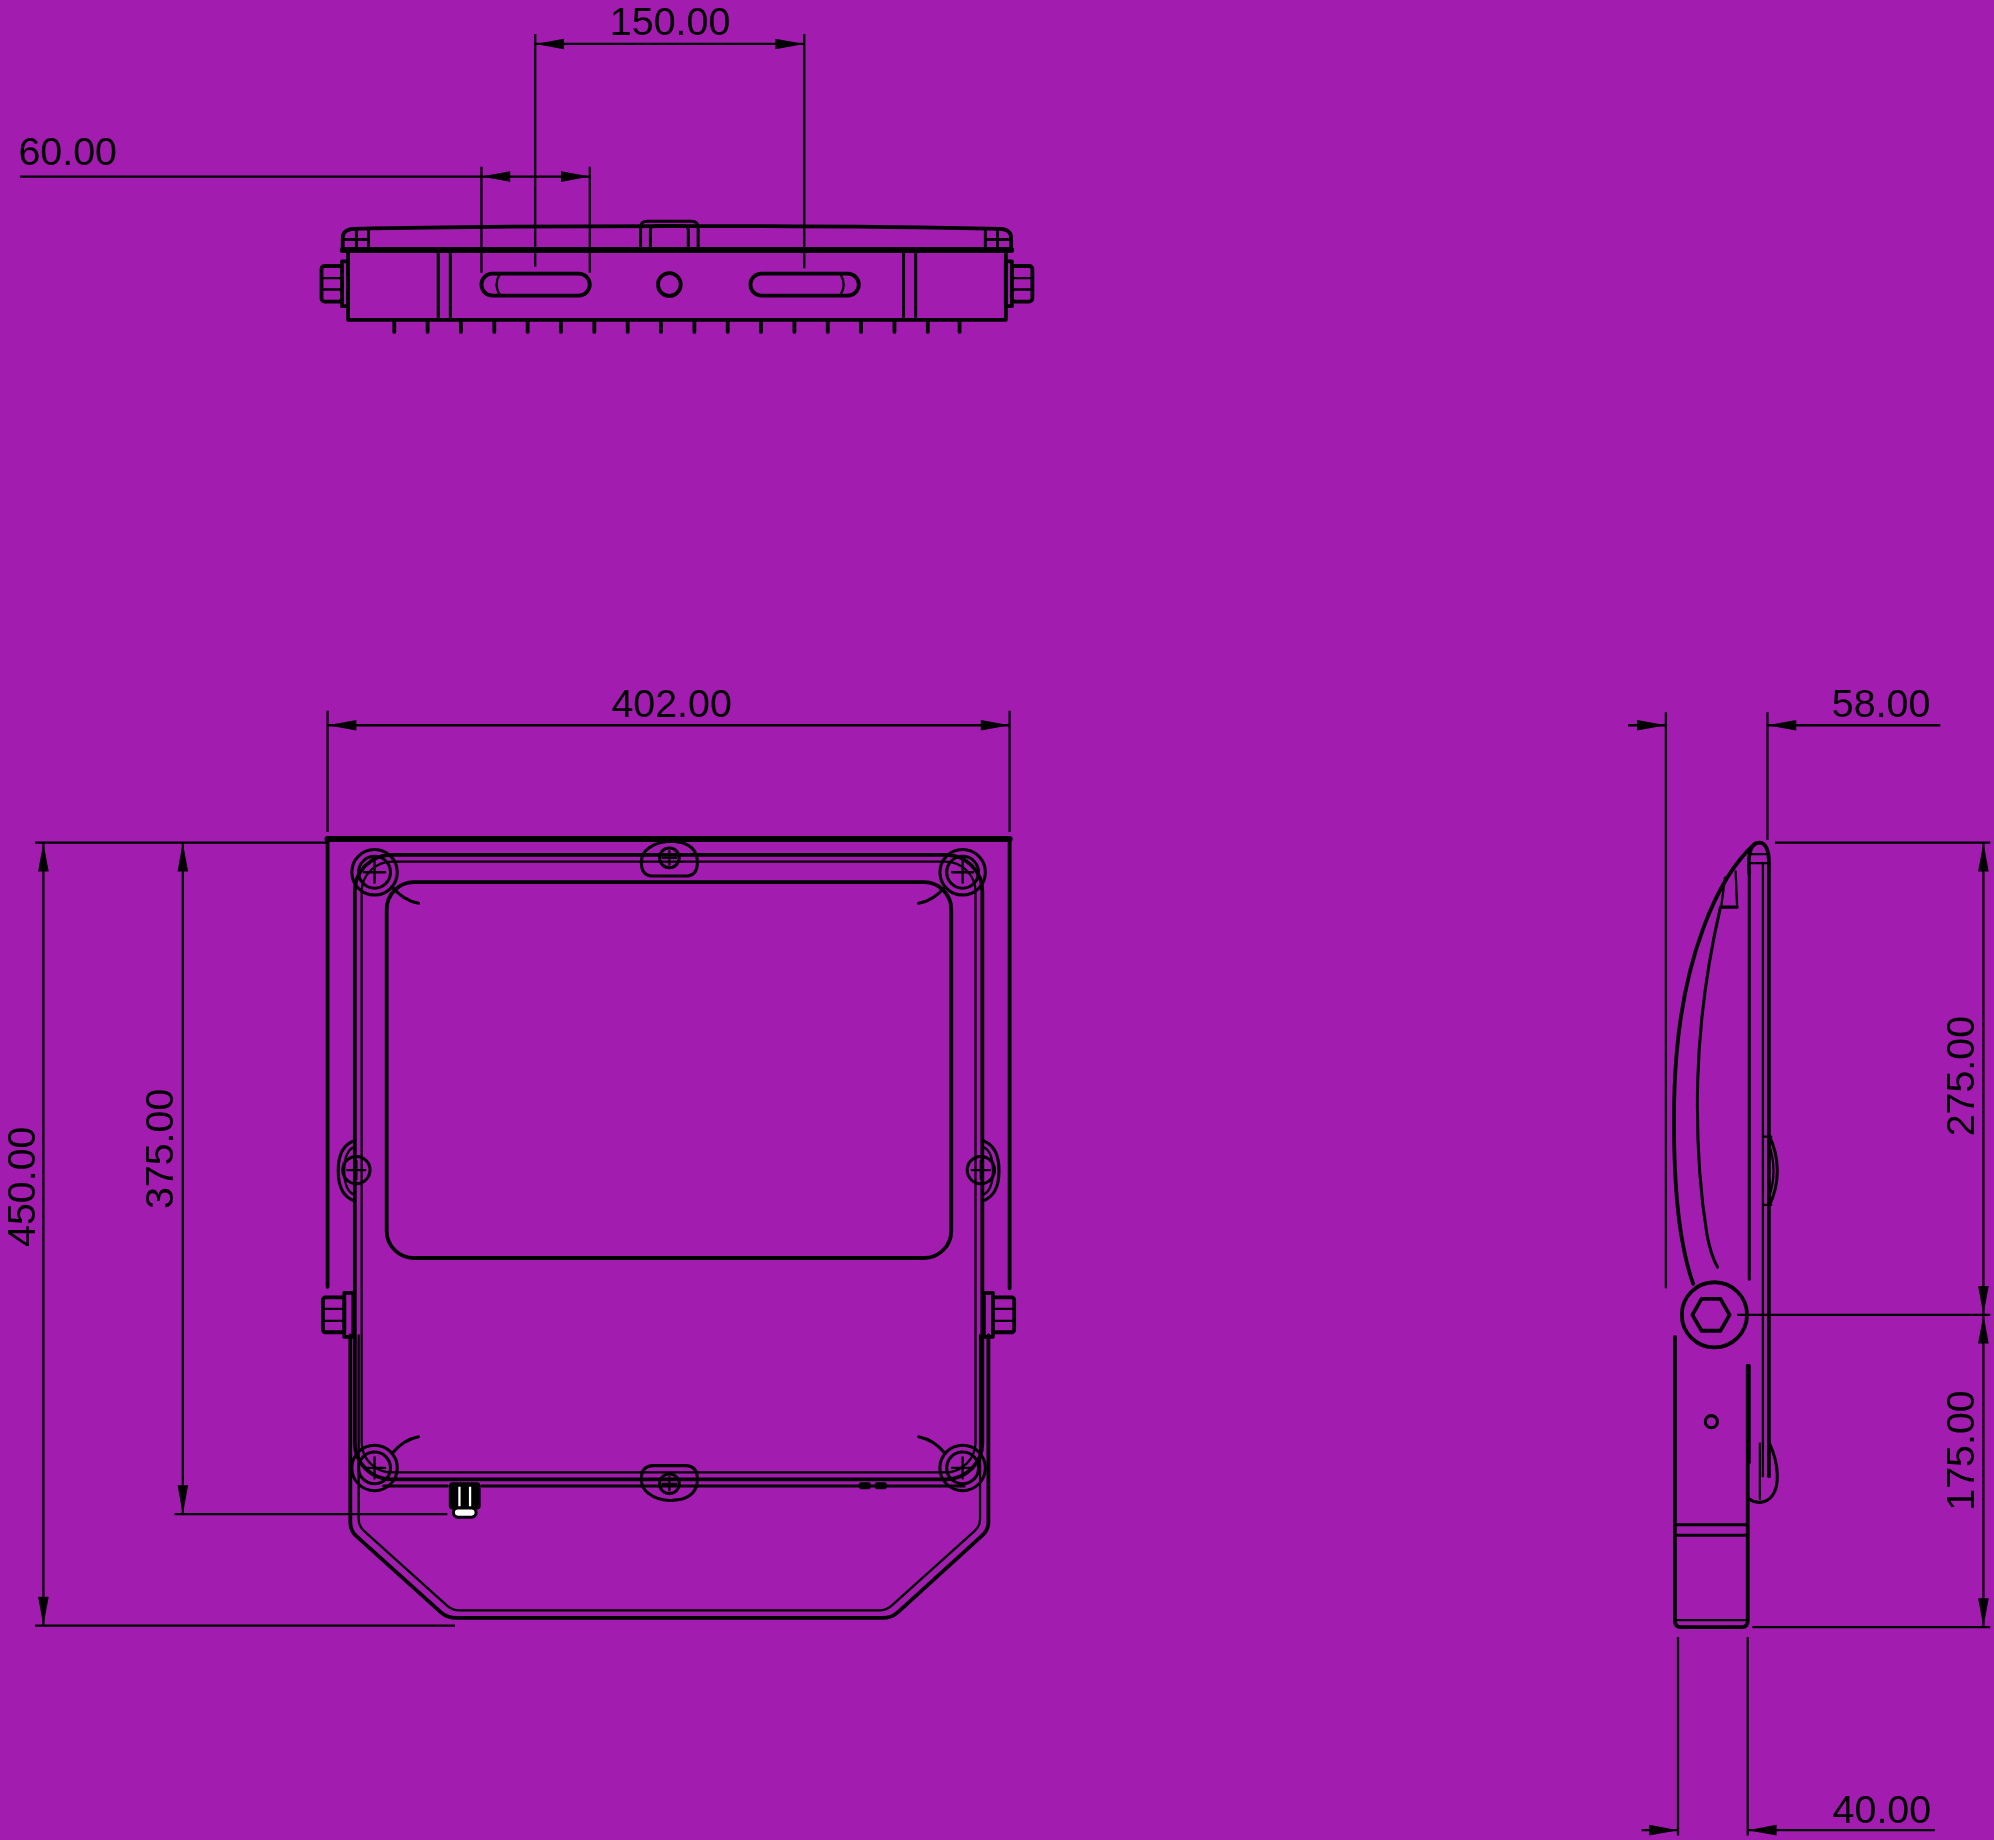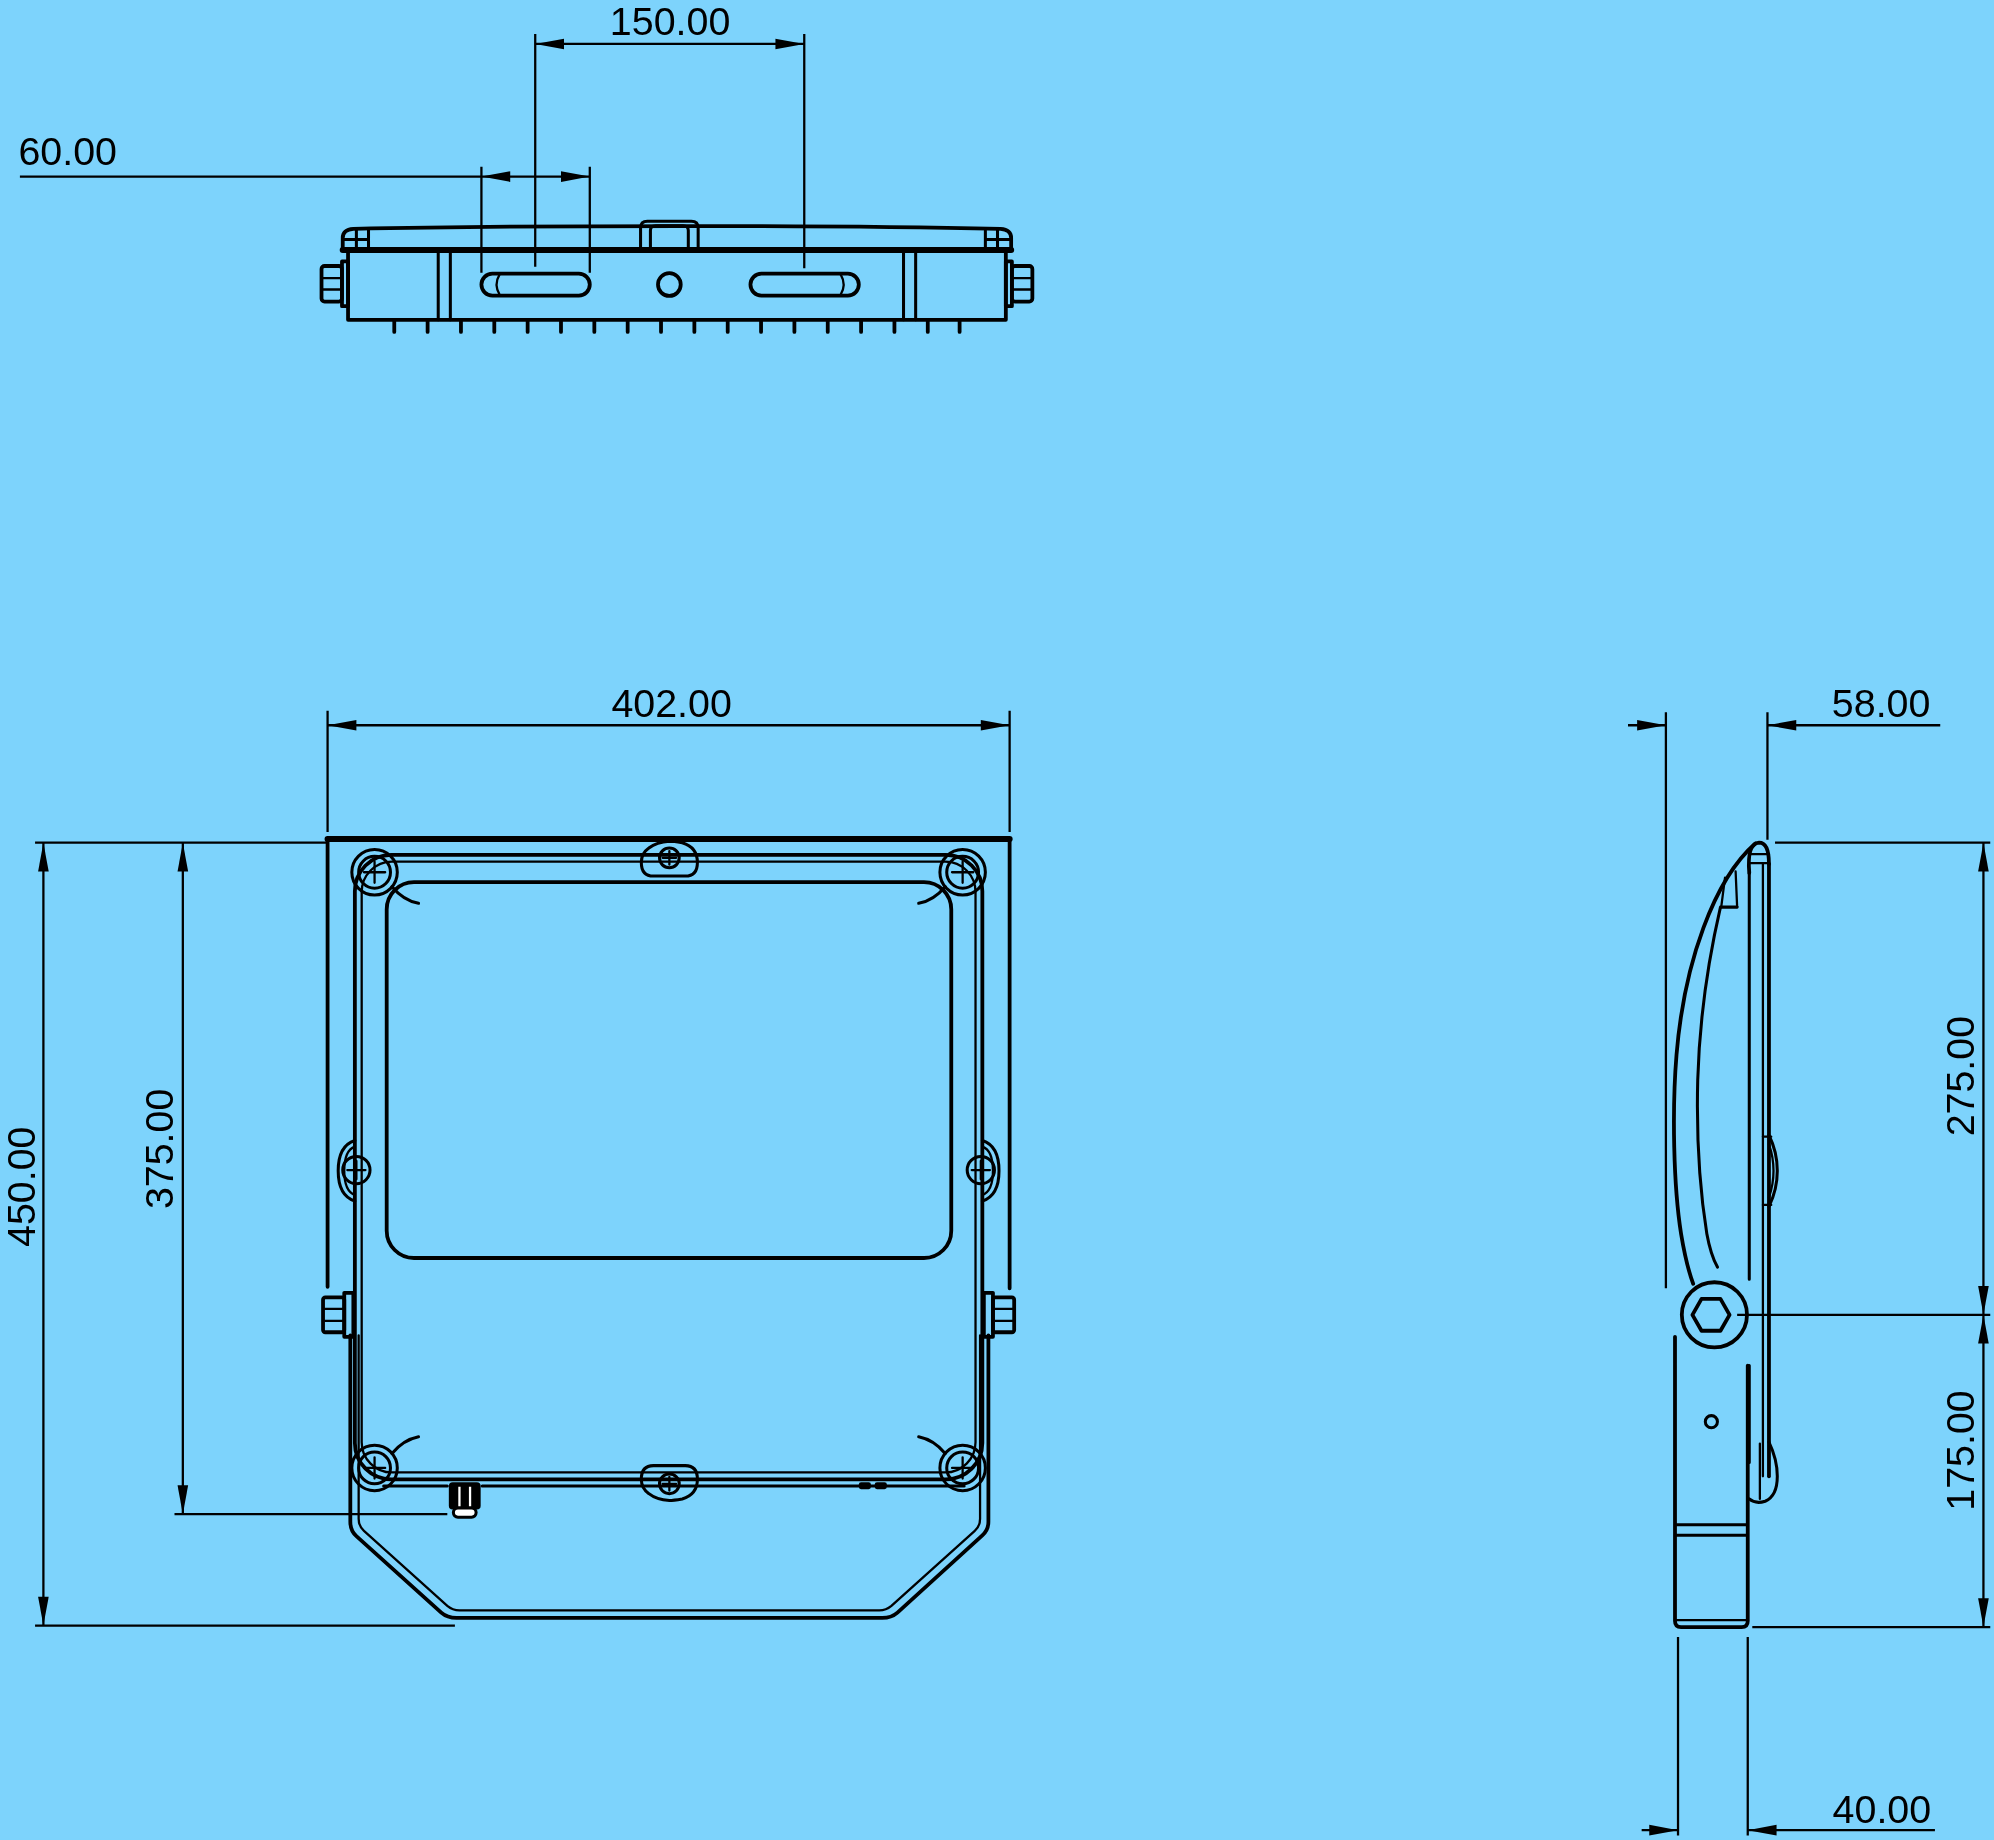--- a/index.html
+++ b/index.html
@@ -1,16 +1,16 @@
 <!DOCTYPE html>
 <html style="font-size:12px"><head>
 <meta charset="utf-8">
 <style>
   html,body{margin:0;padding:0;background:#ffffff;}
-  .stage{width:1995px;height:1840px;background:#7dd3fc;position:relative;}
+  .stage{width:1995px;height:1840px;background:#a21caf;position:relative;}
   svg{display:block;width:1995px;height:1840px;}
   .outline{fill:none;stroke:#000000;stroke-width:5;stroke-linecap:round;stroke-linejoin:round;}
   .thick{stroke-width:8;}
   .med{stroke-width:4;}
   .thin{stroke-width:3;}
   .dim{fill:none;stroke:#000000;stroke-width:3;stroke-linecap:butt;}
   .arr{fill:#000000;stroke:none;}
   .blackfill{fill:#000000;stroke:none;}
   .whiteline{fill:none;stroke:#ffffff;stroke-width:3;}
   .capfill{fill:#ffffff;stroke:#000000;stroke-width:4;}

